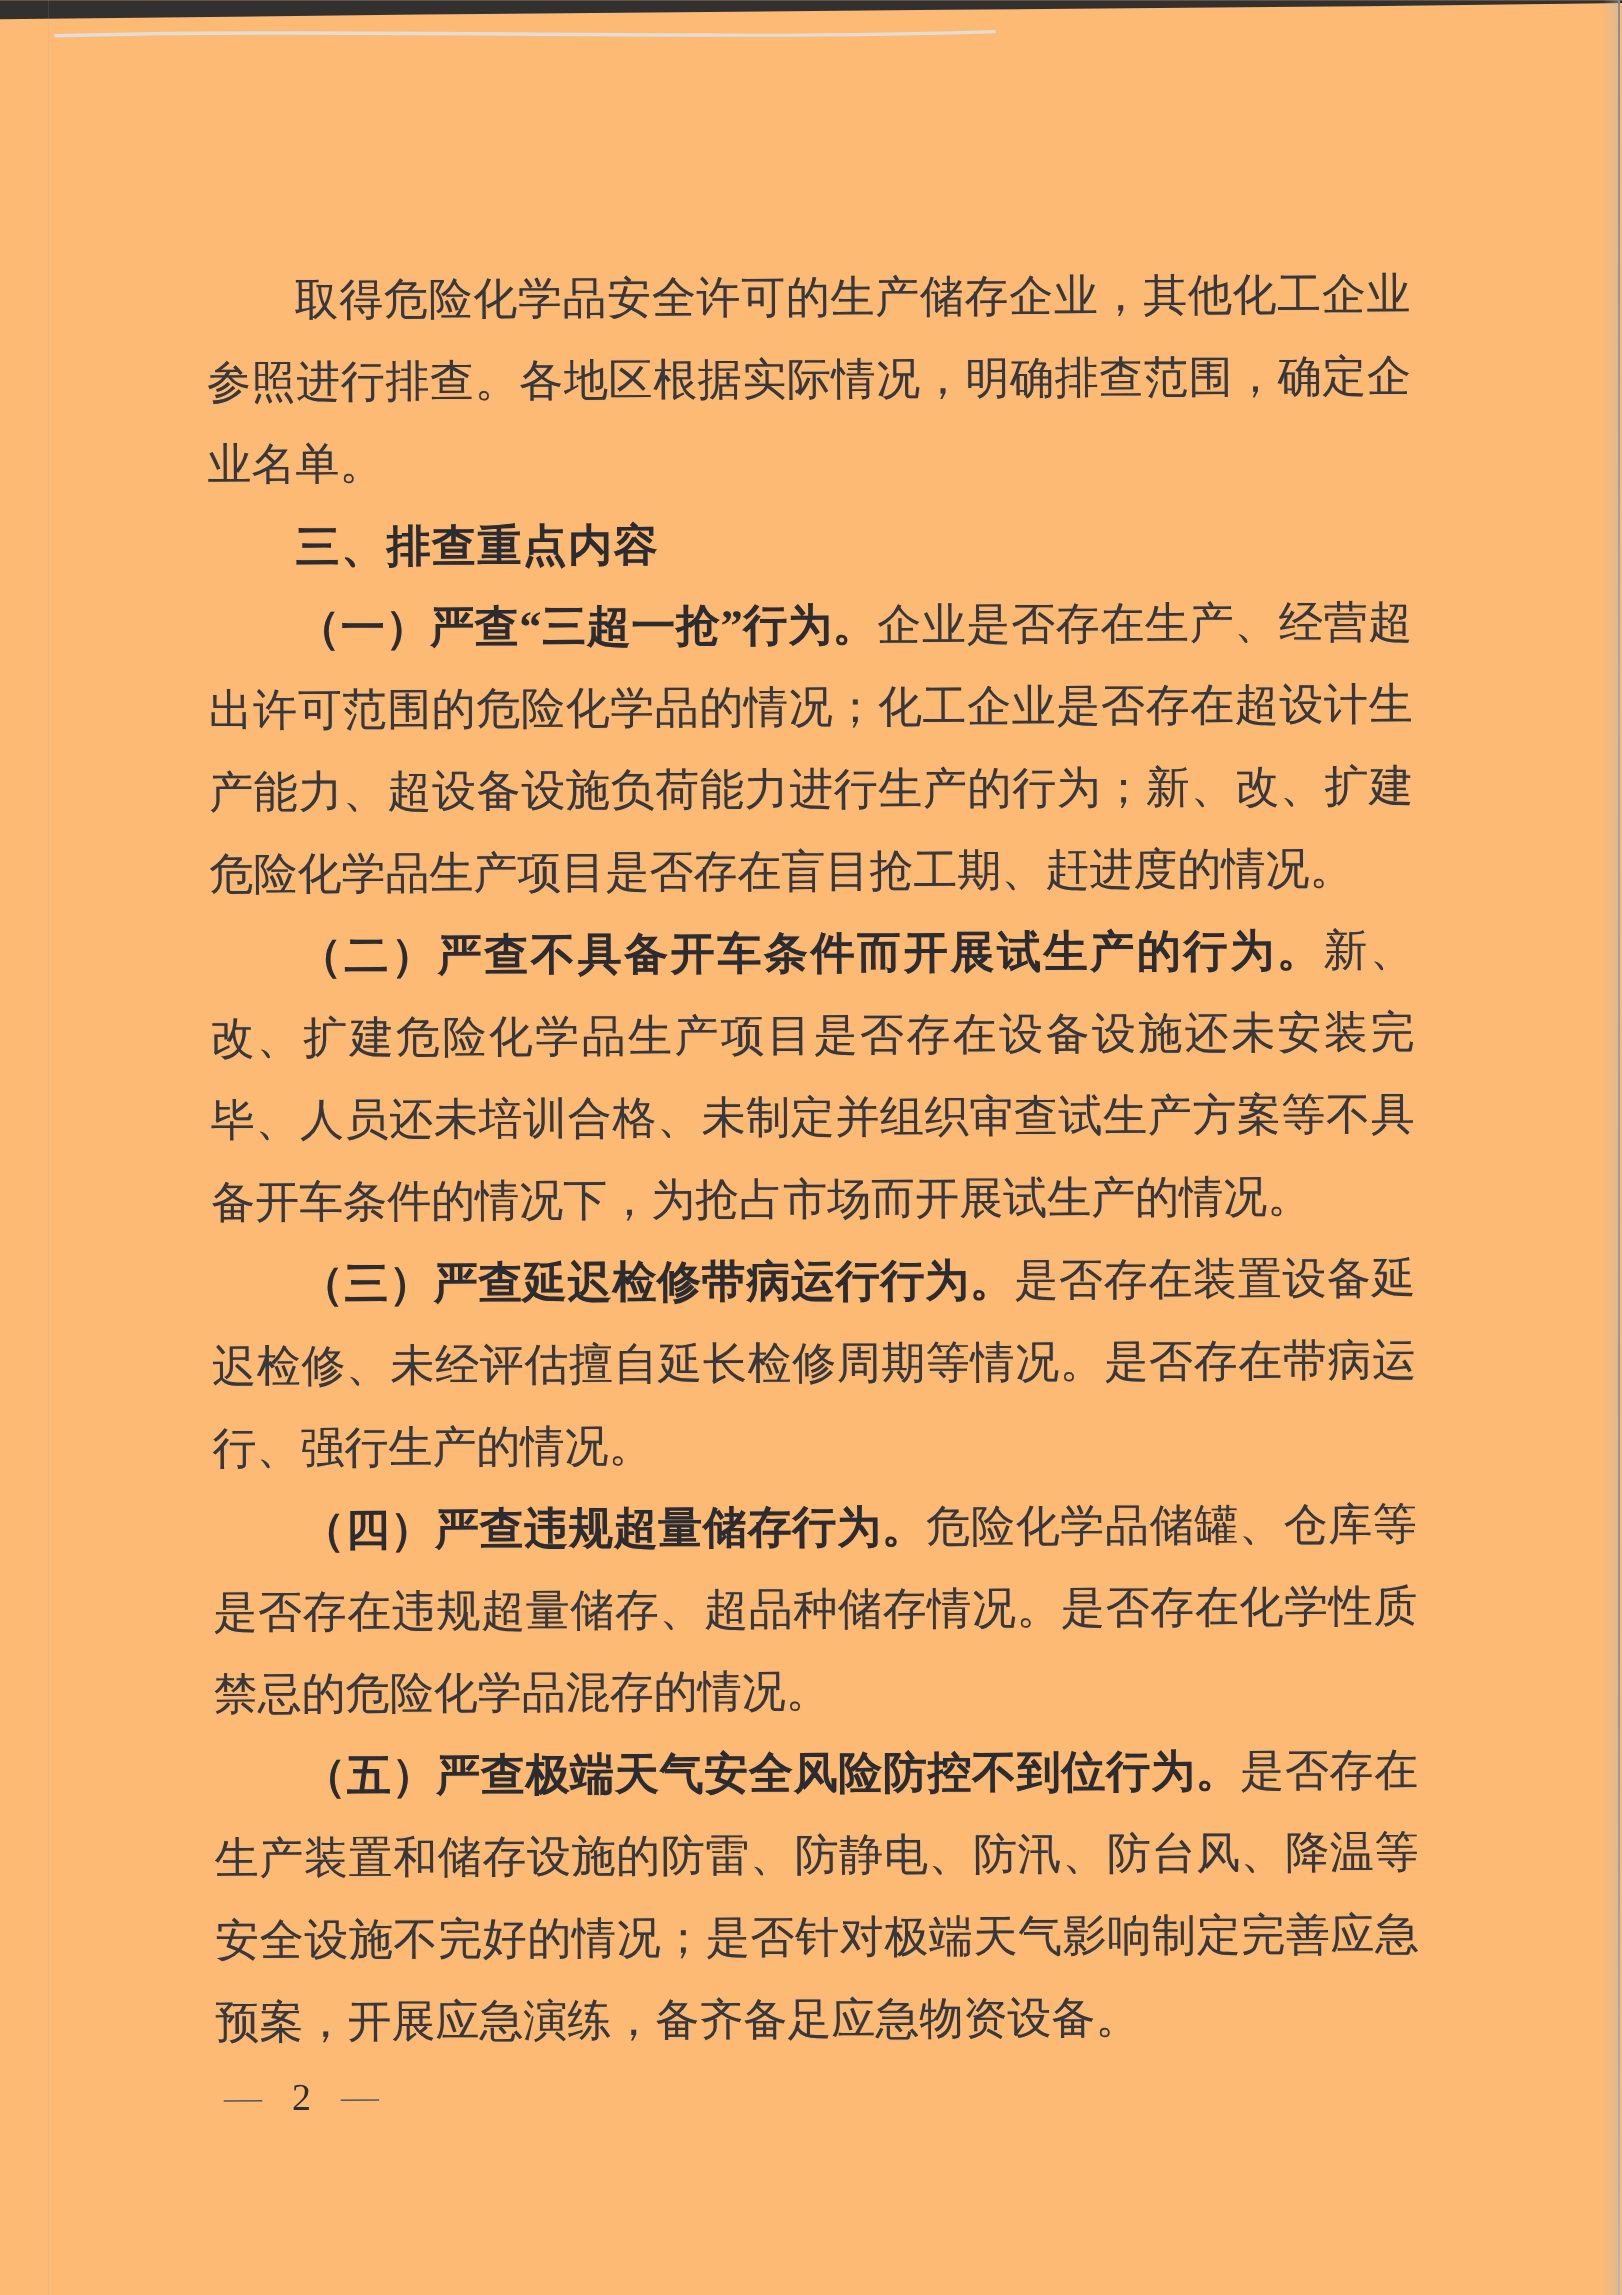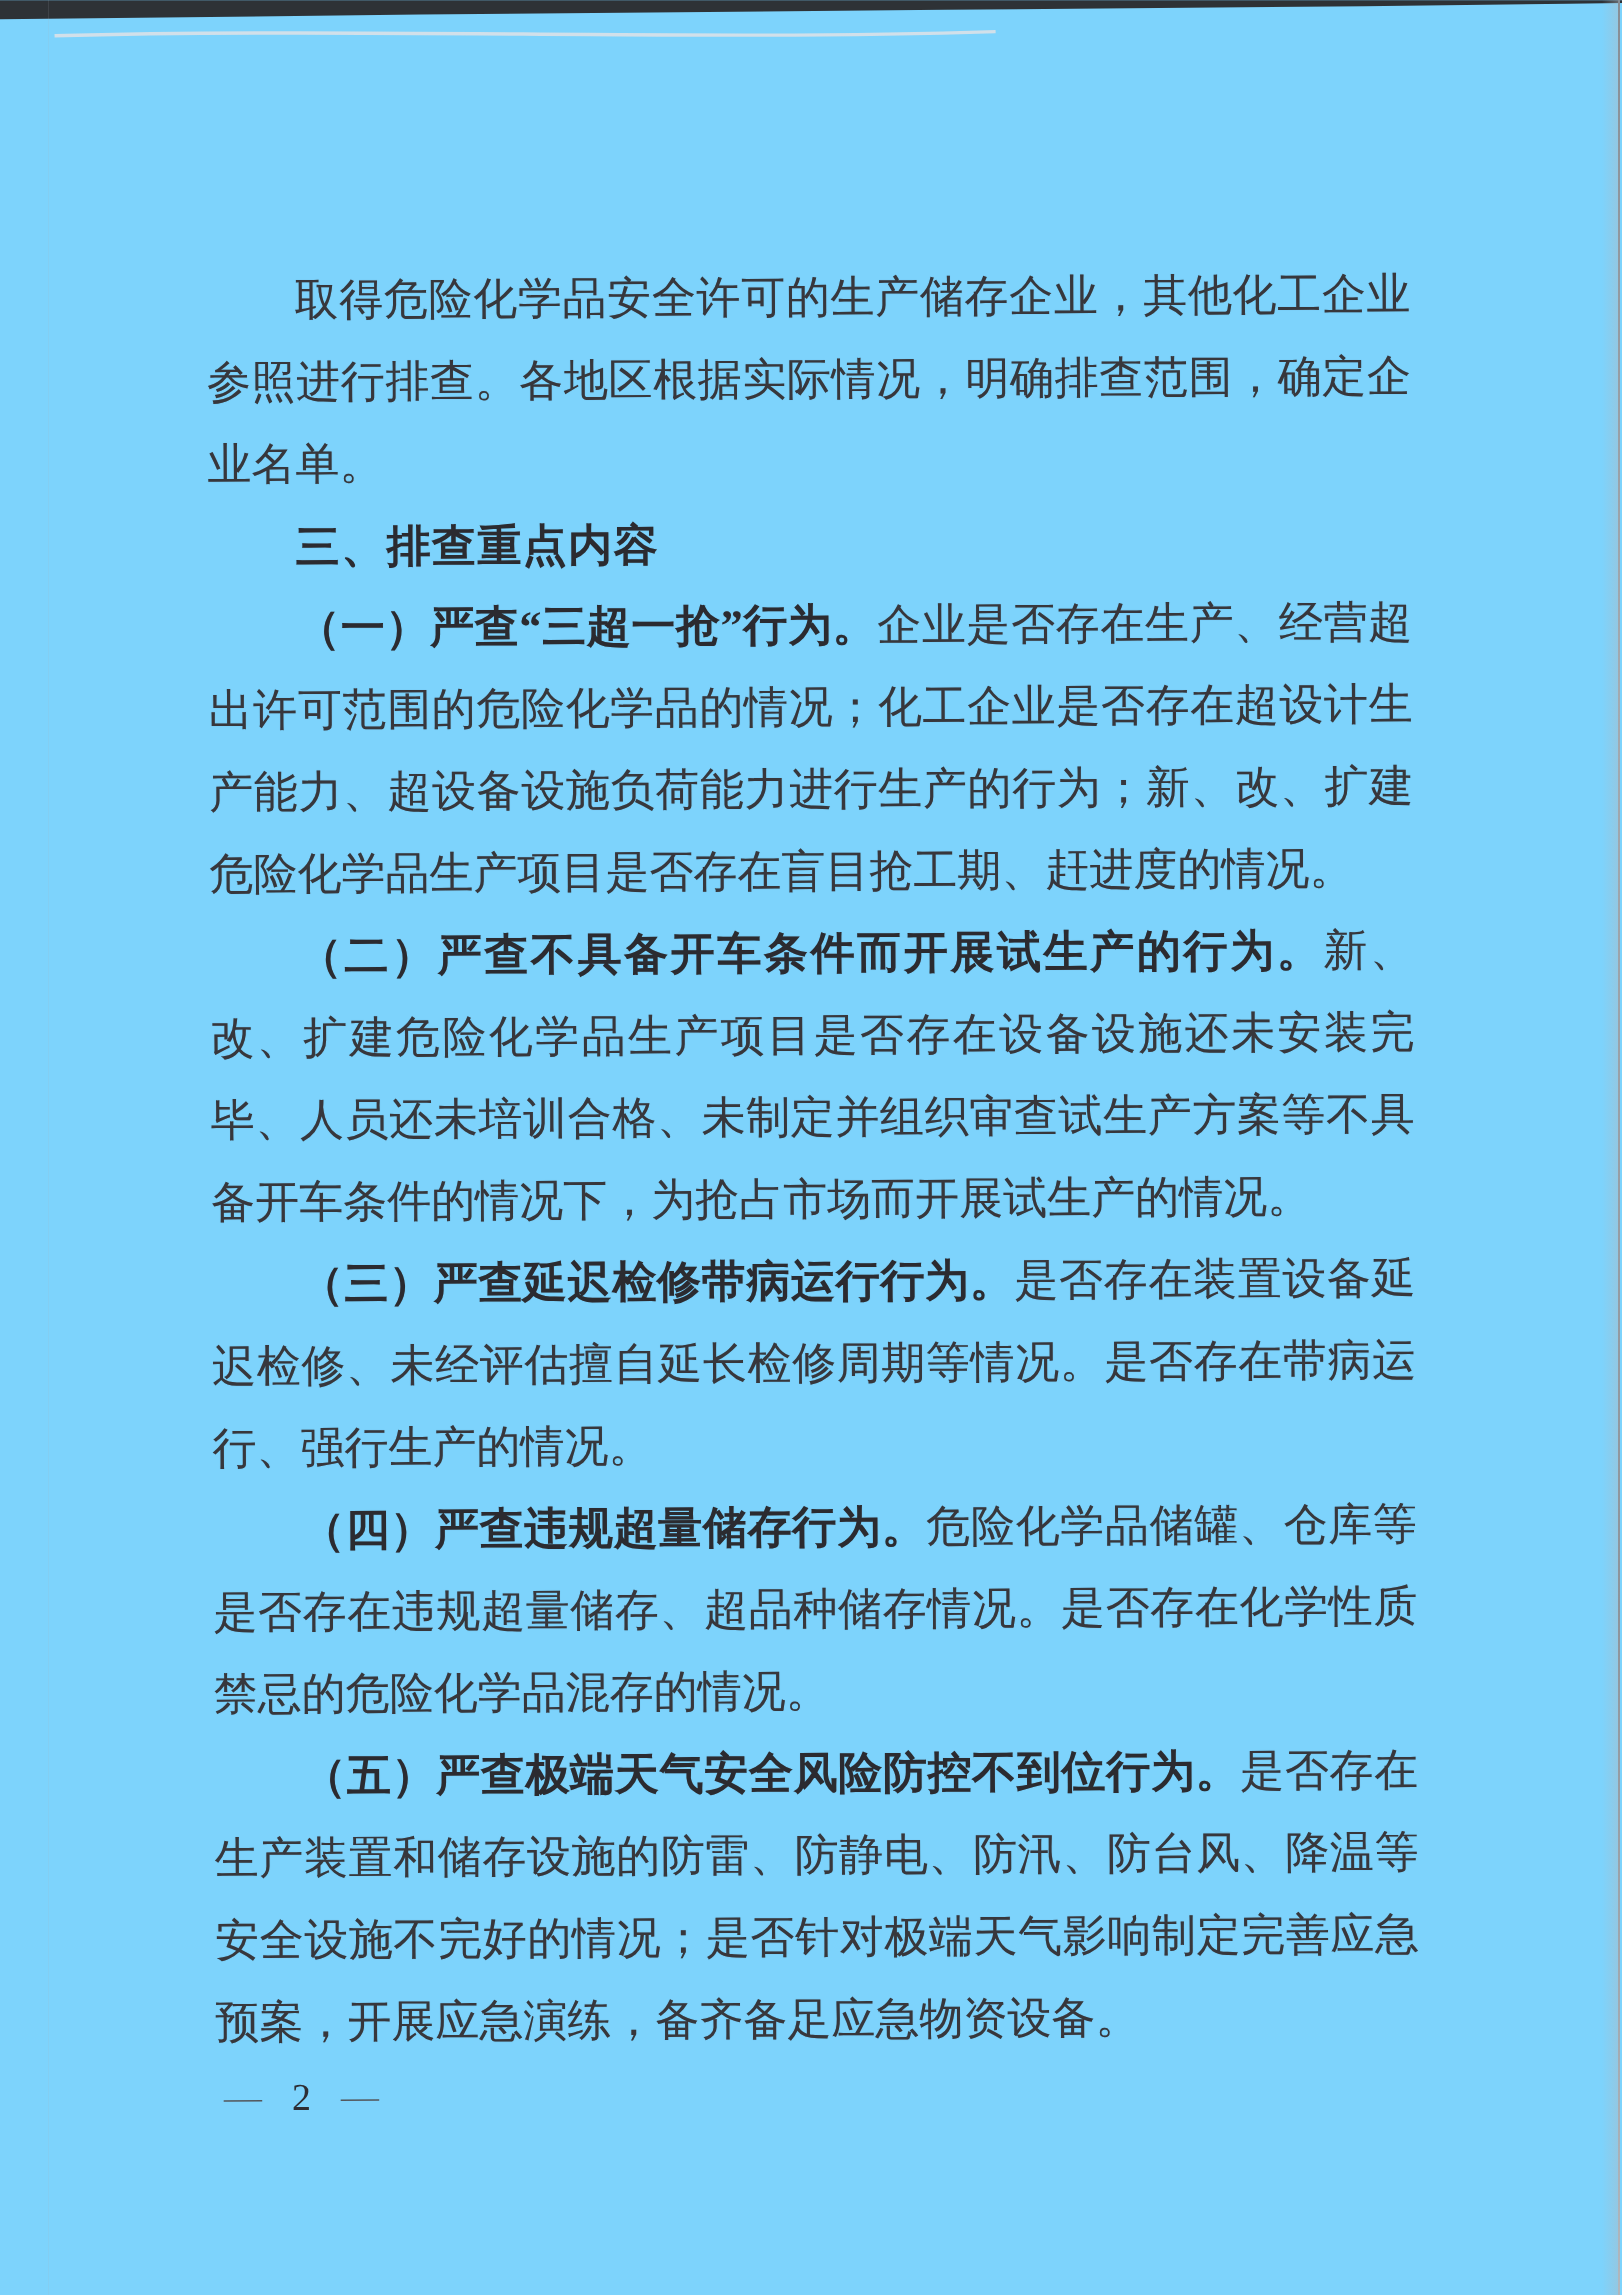--- a/index.html
+++ b/index.html
@@ -6,21 +6,21 @@
     margin: 0;
     padding: 0;
     width: 1623px;
     height: 2295px;
     overflow: hidden;
     background: #ffffff;
   }
   .page {
     position: absolute;
     inset: 0;
-    background: #7dd3fc;
+    background: #fdba74;
   }
   
   .content {
     position: absolute;
     left: 211px;
     top: 257px;
     width: 1204px;
     font-family: "Liberation Serif", "DejaVu Serif", serif;
     font-size: 44px;
     line-height: 82px;

